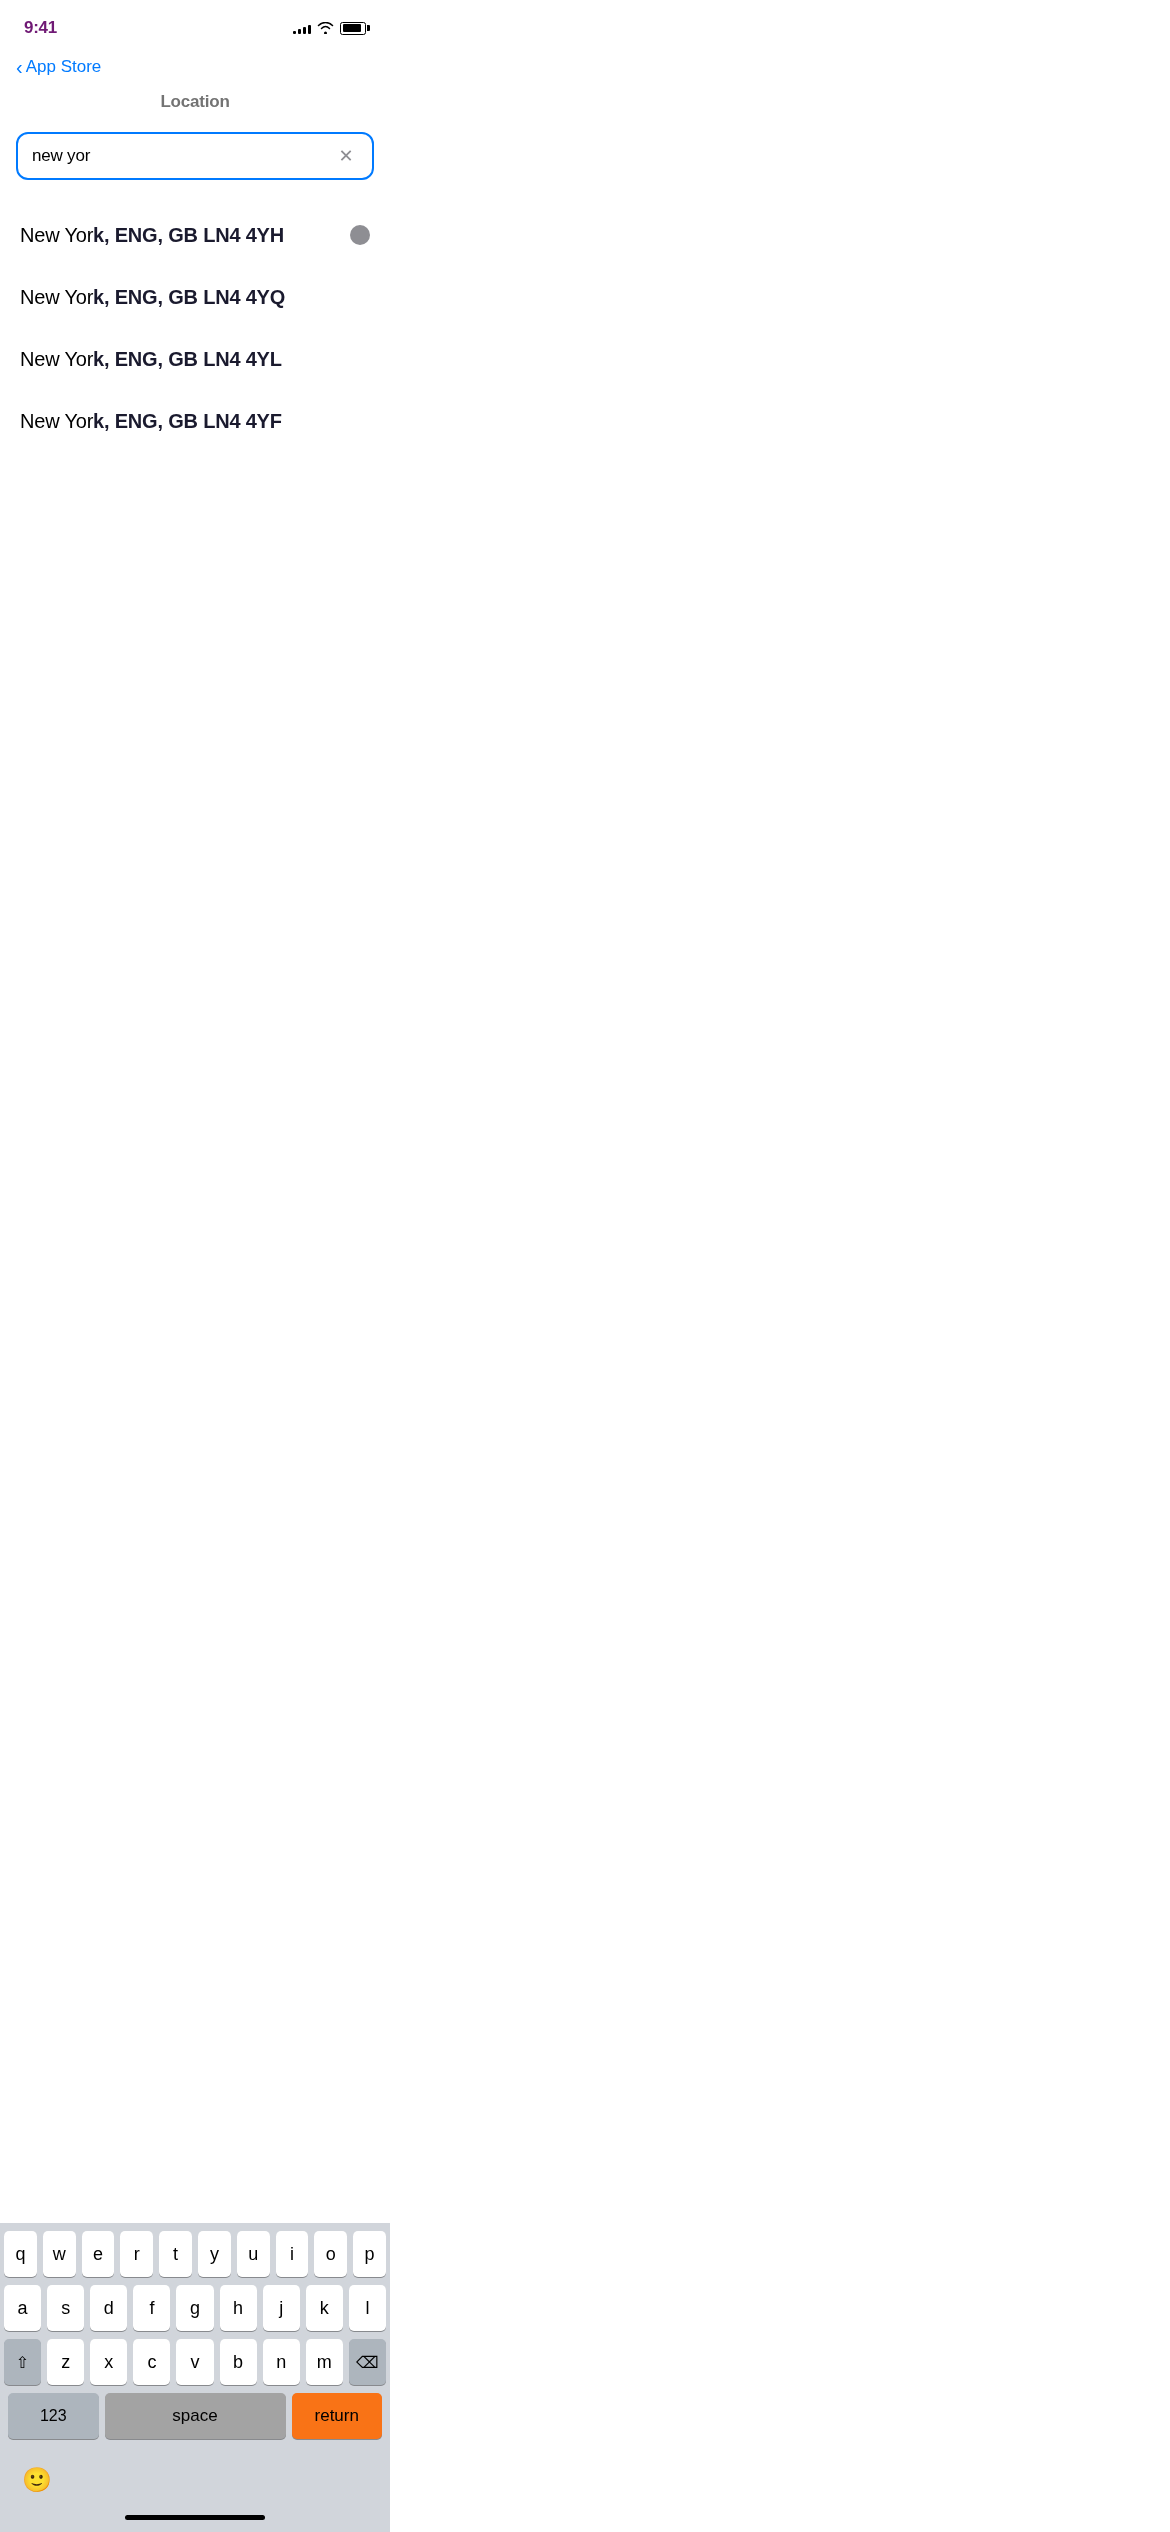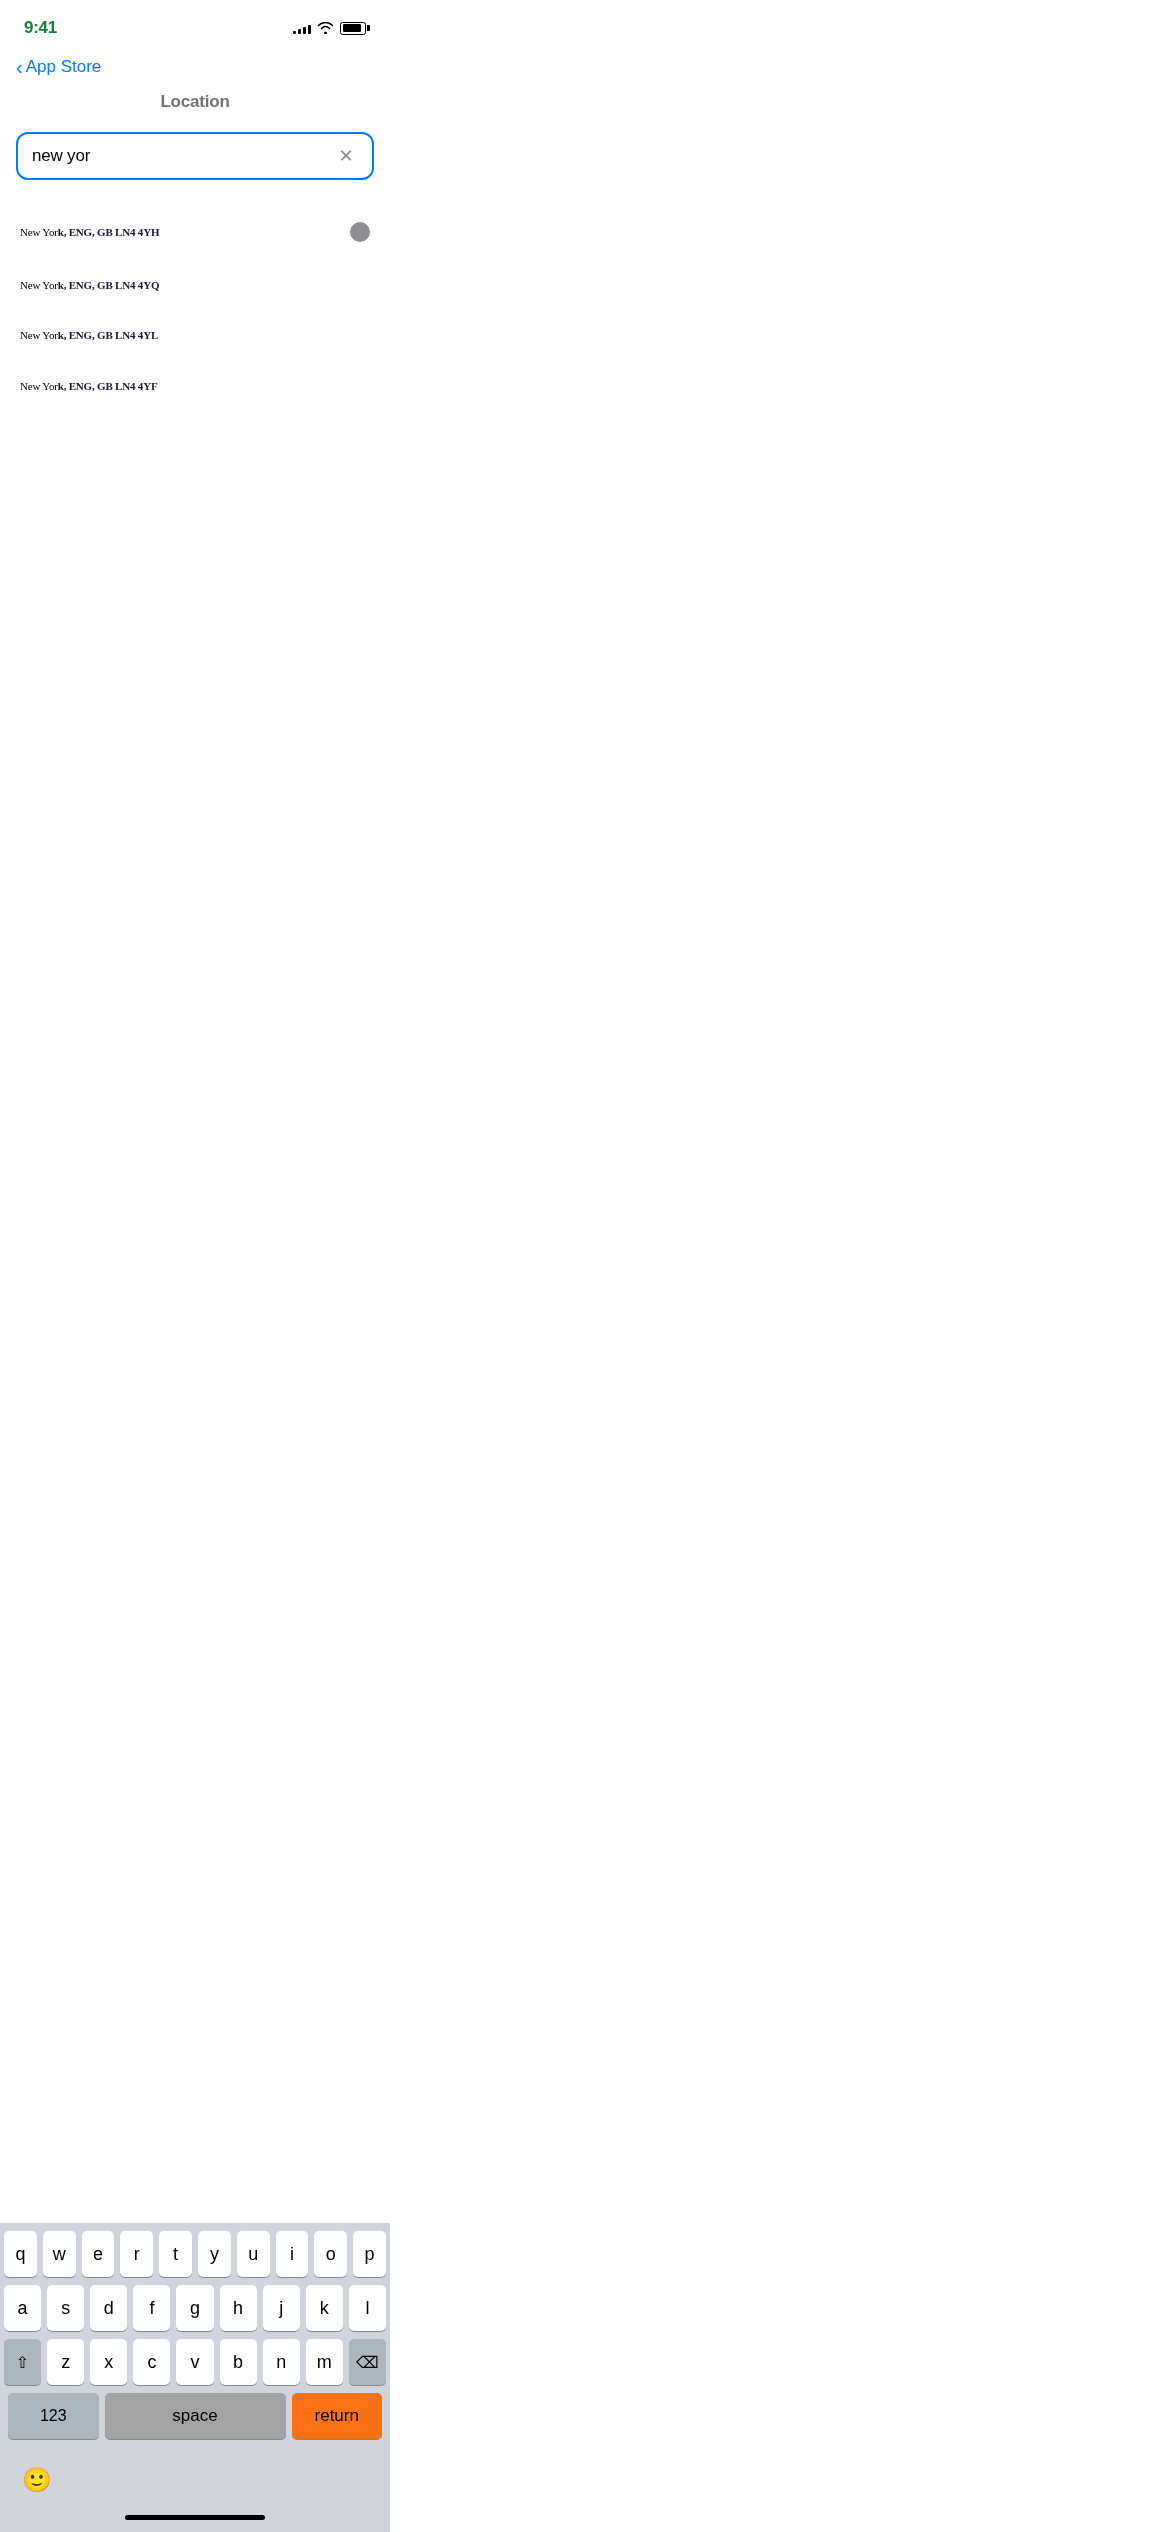--- a/index.html
+++ b/index.html
@@ -18,21 +18,21 @@
       display: flex;
       justify-content: space-between;
       align-items: center;
       padding: 14px 24px 6px 24px;
       height: 48px;
     }
 
     .status-time {
       font-size: 17px;
       font-weight: 600;
-      color: #15803d;
+      color: #701a75;
       letter-spacing: -0.3px;
     }
 
     .status-icons {
       display: flex;
       align-items: center;
       gap: 6px;
     }
 
     .signal-bars {
@@ -166,25 +166,24 @@
 
     .result-item {
       display: flex;
       align-items: center;
       padding: 18px 20px;
       position: relative;
       cursor: pointer;
     }
 
     .result-text {
-      font-size: 11px;
+      font-size: 20px;
       color: #000;
       letter-spacing: -0.2px;
       line-height: 1.3;
-      font-family: Liberation Serif, serif;
     }
 
     .result-text .light-part {
       font-weight: 400;
       color: #000;
     }
 
     .result-text .bold-part {
       font-weight: 700;
       color: #1a1a2e;

